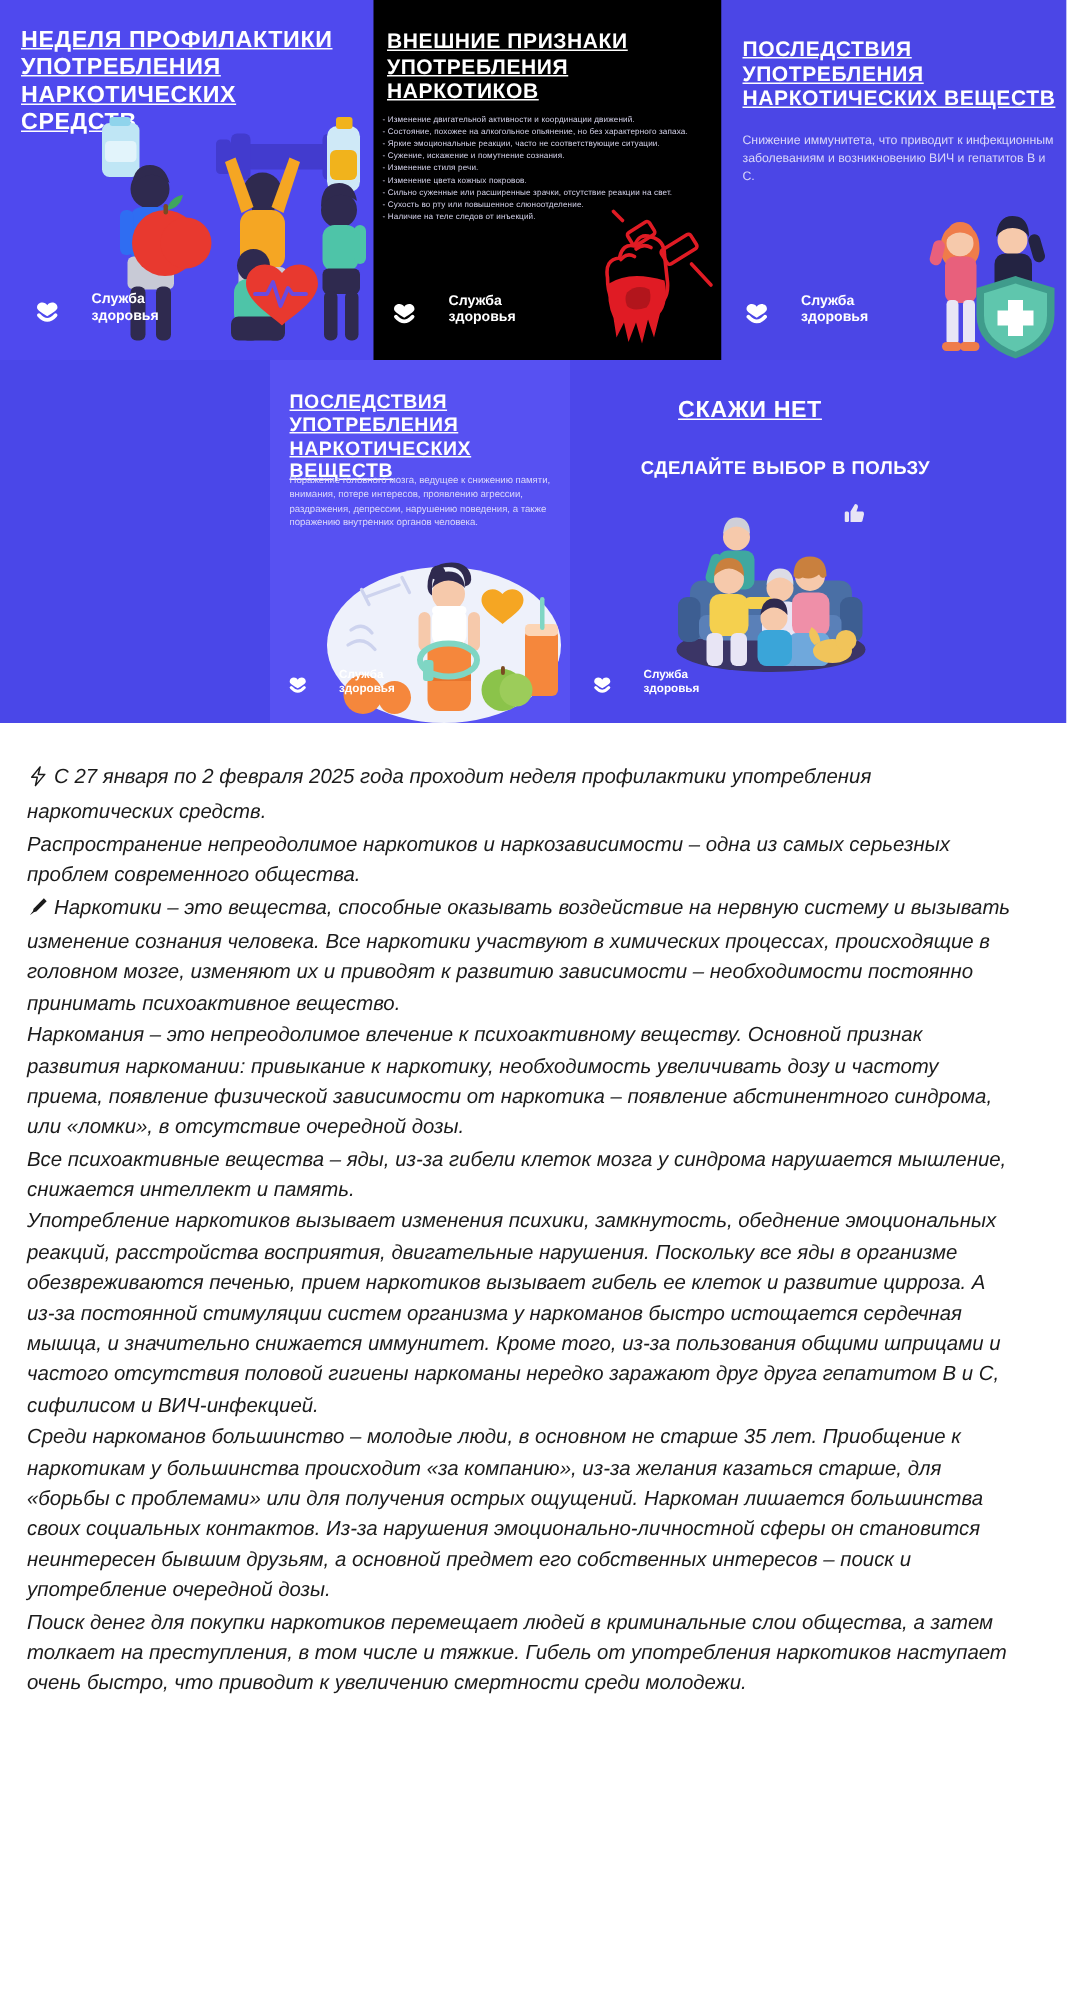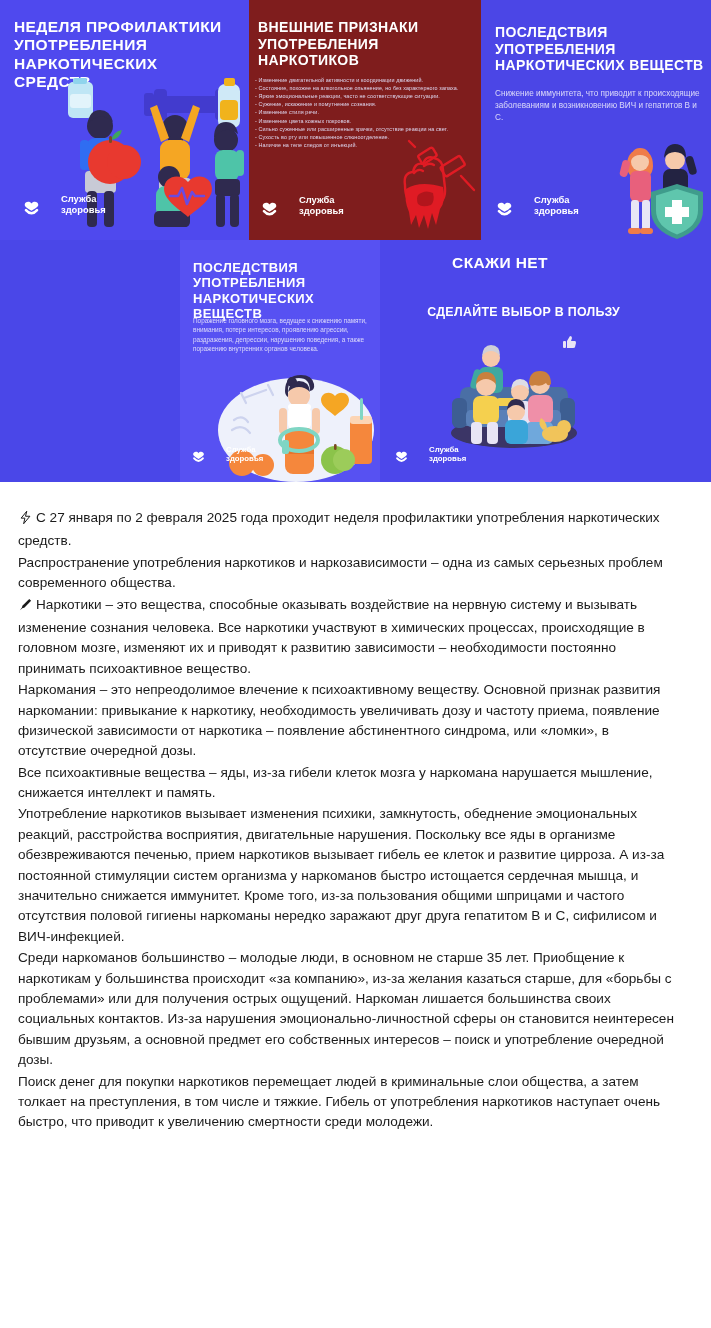--- a/index.html
+++ b/index.html
@@ -20,32 +20,33 @@
     width: 711px;
     height: 482px;
     background: #4a47e8;
     overflow: hidden;
   }
   .panel {
     position: absolute;
     overflow: hidden;
   }
   .panel-bg-a { background: #4f49ee; }
-  .panel-bg-b { background: #7f1d1d; }
+  .panel-bg-b { background: #000000; }
   .panel-bg-c { background: #4b46e6; }
   .panel-bg-d { background: #5751f2; }
   .panel-bg-e { background: #4c47ea; }
 
   .p-title {
     color: #ffffff;
     font-weight: bold;
     letter-spacing: 0.4px;
     line-height: 1.18;
     text-transform: uppercase;
     margin: 0;
+    text-decoration: underline;
   }
   .p-title.sz-lg { font-size: 15.5px; }
   .p-title.sz-md { font-size: 14px; }
   .p-title.sz-sm { font-size: 13px; }
 
   .p-body {
     color: #e3e1fb;
     line-height: 1.32;
     margin: 0;
     opacity: .93;
@@ -102,20 +103,21 @@
   
   .article {
     padding: 26px 18px 40px 18px;
   }
   .para {
     font-size: 13.6px;
     line-height: 1.50;
     color: #1b1b1b;
     margin: 0 16px 1px 0;
     text-align: left;
+    font-style: italic;
   }
   .para .lead-icon {
     display: inline-block;
     width: 15px;
     vertical-align: -3px;
     margin-right: 3px;
   }
 </style>
 </head>
 <body>
@@ -257,21 +259,21 @@
     </div>
   </div>
 
   <div class="panel panel-bg-c" style="left:481px; top:0; width:230px; height:240px;">
     <div style="position:absolute; left:14px; top:24px; width:212px;">
       <div class="p-title sz-md">ПОСЛЕДСТВИЯ</div>
       <div class="p-title sz-md">УПОТРЕБЛЕНИЯ</div>
       <div class="p-title sz-md">НАРКОТИЧЕСКИХ ВЕЩЕСТВ</div>
     </div>
 
-    <div class="p-body small" style="position:absolute; left:14px; top:88px; width:208px;">Снижение иммунитета, что приводит к происходящие заболеваниям и возникновению ВИЧ и гепатитов В и С.</div>
+    <div class="p-body small" style="position:absolute; left:14px; top:88px; width:208px;">Снижение иммунитета, что приводит к инфекционным заболеваниям и возникновению ВИЧ и гепатитов В и С.</div>
 
     <svg class="ill" style="left:138px; top:138px;" width="96" height="102" viewBox="0 0 96 102">
 
       <g>
         <path d="M8 28 q0 -16 13 -16 q13 0 13 16 q0 6 -4 10 l-18 0 q-4 -4 -4 -10z" fill="#ef7c4a"></path>
         <circle cx="21" cy="24" r="9" fill="#f6c9ab"></circle>
         <path d="M12 22 q0 -12 9 -12 q10 0 10 12 q-4 -5 -10 -5 q-6 0 -9 5z" fill="#ef7c4a"></path>
         <rect x="11" y="33" width="21" height="31" rx="6" fill="#e8607c"></rect>
         <rect x="2" y="22" width="8" height="17" rx="4" fill="#e8607c" transform="rotate(14 6 30)"></rect>
         <rect x="12" y="62" width="8" height="30" rx="3" fill="#e8e5f5"></rect>
@@ -368,21 +370,21 @@
       <svg class="logo-mark" viewBox="0 0 24 24">
         <path d="M12 8.2 C10 4.6 3.4 5.4 3.4 10.1 C3.4 12.1 6.4 14.1 12 17.4 C17.6 14.1 20.6 12.1 20.6 10.1 C20.6 5.4 14 4.6 12 8.2Z" fill="#ffffff"></path>
         <path d="M5 16.6 q7 8 14 0" stroke="#ffffff" stroke-width="3.2" fill="none" stroke-linecap="round"></path>
       </svg>
       <div class="logo-text">Служба
 здоровья</div>
     </div>
   </div>
 
   <div class="panel panel-bg-e" style="left:380px; top:240px; width:240px; height:242px;">
-    <div style="position:absolute; left:0; top:14px; width:240px; text-align:center;">
+    <div style="position:absolute; left:0; top:25px; width:240px; text-align:center;">
       <div class="p-title sz-lg">СКАЖИ НЕТ</div>
     </div>
     <div style="position:absolute; left:0; top:65px; width:240px; text-align:right;">
       <div class="p-sub">СДЕЛАЙТЕ ВЫБОР В ПОЛЬЗУ</div>
     </div>
 
     <svg class="ill" style="left:62px; top:100px;" width="145" height="110" viewBox="0 0 145 110">
       <ellipse cx="72" cy="93" rx="63" ry="15" fill="#3b3566"></ellipse>
 
       <path d="M18 56 q0 -9 9 -9 h90 q9 0 9 9 v30 h-108z" fill="#4a6fa5"></path>
@@ -453,39 +455,39 @@
 
   <p class="para">
     <span class="lead-icon">
       <svg width="15" height="15" viewBox="0 0 24 24">
           <path d="M14 2 L5 13 h6 l-2 9 l10 -12 h-7z" fill="none" stroke="#1b1b1b" stroke-width="1.6" stroke-linejoin="round"></path>
         </svg>
     </span><span>С 27 января по 2 февраля 2025 года проходит неделя профилактики употребления наркотических средств.</span>
   </p>
 
   <p class="para">
-    <span>Распространение употребления наркотиков и наркозависимости – одна из самых серьезных проблем современного общества.</span>
+    <span>Распространение непреодолимое наркотиков и наркозависимости – одна из самых серьезных проблем современного общества.</span>
   </p>
 
   <p class="para">
     <span class="lead-icon">
       <svg width="15" height="15" viewBox="0 0 24 24">
           <path d="M18 3 l3 3 l-11 11 l-4 1 l1 -4z" fill="#1b1b1b"></path>
           <path d="M6 17 l-3 4 l4 -3z" fill="#1b1b1b"></path>
         </svg>
     </span><span>Наркотики – это вещества, способные оказывать воздействие на нервную систему и вызывать изменение сознания человека. Все наркотики участвуют в химических процессах, происходящие в головном мозге, изменяют их и приводят к развитию зависимости – необходимости постоянно принимать психоактивное вещество.</span>
   </p>
 
   <p class="para">
     <span>Наркомания – это непреодолимое влечение к психоактивному веществу. Основной признак развития наркомании: привыкание к наркотику, необходимость увеличивать дозу и частоту приема, появление физической зависимости от наркотика – появление абстинентного синдрома, или «ломки», в отсутствие очередной дозы.</span>
   </p>
 
 
   <p class="para">
-    <span>Все психоактивные вещества – яды, из-за гибели клеток мозга у наркомана нарушается мышление, снижается интеллект и память.</span>
+    <span>Все психоактивные вещества – яды, из-за гибели клеток мозга у синдрома нарушается мышление, снижается интеллект и память.</span>
   </p>
 
   <p class="para">
     <span>Употребление наркотиков вызывает изменения психики, замкнутость, обеднение эмоциональных реакций, расстройства восприятия, двигательные нарушения. Поскольку все яды в организме обезвреживаются печенью, прием наркотиков вызывает гибель ее клеток и развитие цирроза. А из-за постоянной стимуляции систем организма у наркоманов быстро истощается сердечная мышца, и значительно снижается иммунитет. Кроме того, из-за пользования общими шприцами и частого отсутствия половой гигиены наркоманы нередко заражают друг друга гепатитом В и С, сифилисом и ВИЧ-инфекцией.</span>
   </p>
 
   <p class="para">
     <span>Среди наркоманов большинство – молодые люди, в основном не старше 35 лет. Приобщение к наркотикам у большинства происходит «за компанию», из-за желания казаться старше, для «борьбы с проблемами» или для получения острых ощущений. Наркоман лишается большинства своих социальных контактов. Из-за нарушения эмоционально-личностной сферы он становится неинтересен бывшим друзьям, а основной предмет его собственных интересов – поиск и употребление очередной дозы.</span>
   </p>
 

